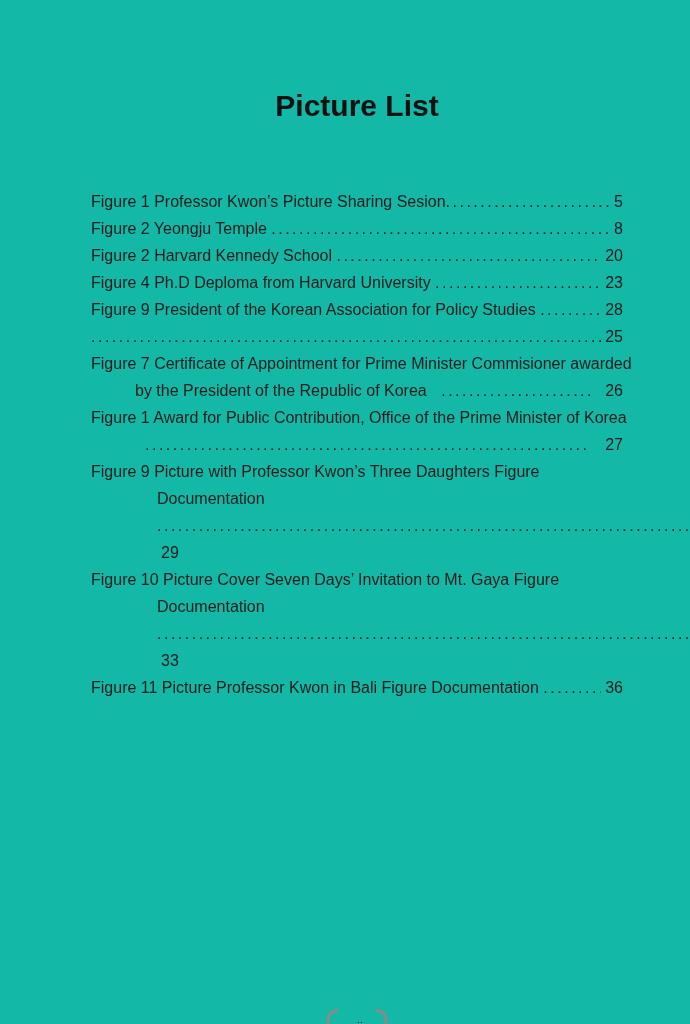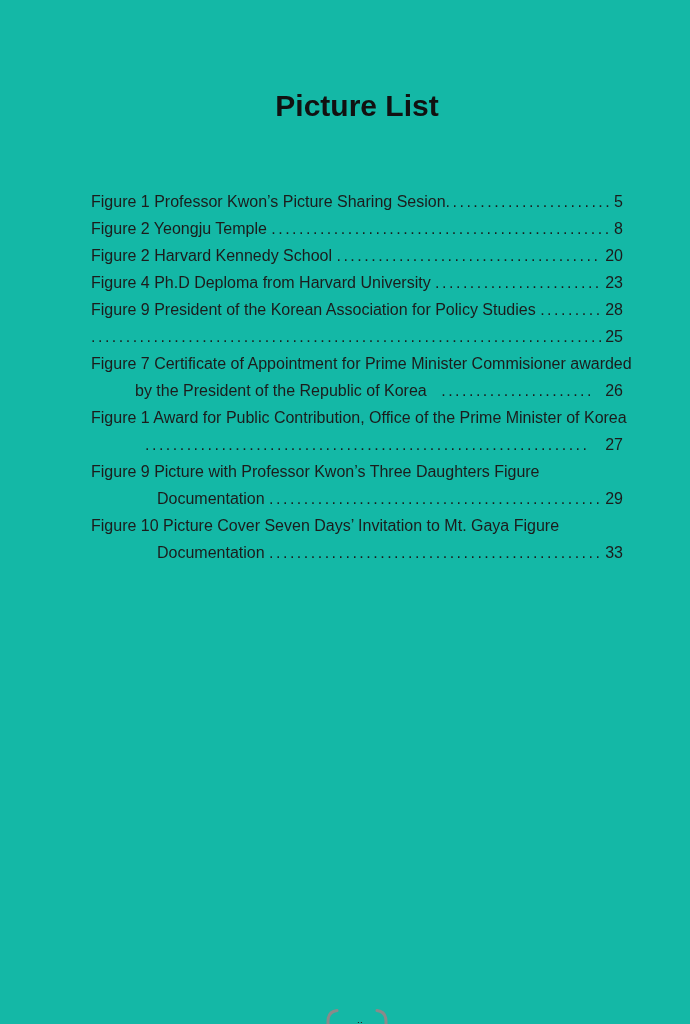--- a/index.html
+++ b/index.html
@@ -25,21 +25,21 @@
     font-size: 16px;
   }
   .row {
     display: flex;
     align-items: baseline;
     line-height: 27px;
   }
   .row-text { white-space: pre; flex: 0 0 auto; }
   .indent-0 { padding-left: 0; }
   .indent-1 { padding-left: 44px; gap: 10px; }
-  .indent-2 { padding-left: 66px; }
+  .indent-2 { padding-left: 66px; flex-direction: column; }
   .leader {
     flex: 1 1 auto;
     min-width: 0;
     overflow: hidden;
     white-space: nowrap;
   }
   .leader::after {
     content: "........................................................................................................................";
     letter-spacing: 2.5px;
     color: #1c1c1c;
@@ -135,20 +135,25 @@
         <span class="page-num">29</span>
       </div>
       <div class="row indent-0">
         <span class="row-text">Figure 10 Picture Cover Seven Days’ Invitation to Mt. Gaya Figure</span>
       </div>
       <div class="row indent-2">
         <span class="row-text">Documentation </span>
         <span class="leader"></span>
         <span class="page-num">33</span>
       </div>
+      <div class="row indent-0">
+        <span class="row-text">Figure 11 Picture Professor Kwon in Bali Figure Documentation </span>
+        <span class="leader"></span>
+        <span class="page-num">36</span>
+      </div>
     </div>
 
   <div class="footer">
     <div class="rule rule-left"></div>
     <svg class="bracket" width="16" height="36" viewBox="0 0 16 36" aria-hidden="true">
       <path d="M13 2.5 C5.5 3.5 4 8 4 13 L4 23 C4 28 5.5 32.5 13 33.5" fill="none" stroke="#8a8a8a" stroke-width="3" stroke-linecap="round"></path>
     </svg>
     <span class="folio">xii</span>
     <svg class="bracket" width="16" height="36" viewBox="0 0 16 36" aria-hidden="true">
       <path d="M3 2.5 C10.5 3.5 12 8 12 13 L12 23 C12 28 10.5 32.5 3 33.5" fill="none" stroke="#8a8a8a" stroke-width="3" stroke-linecap="round"></path>

